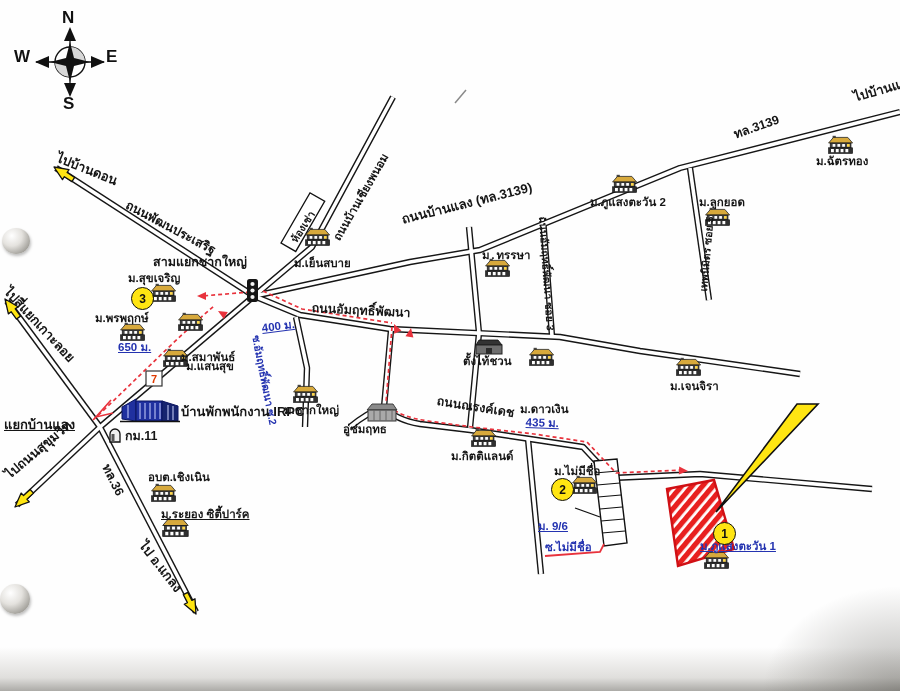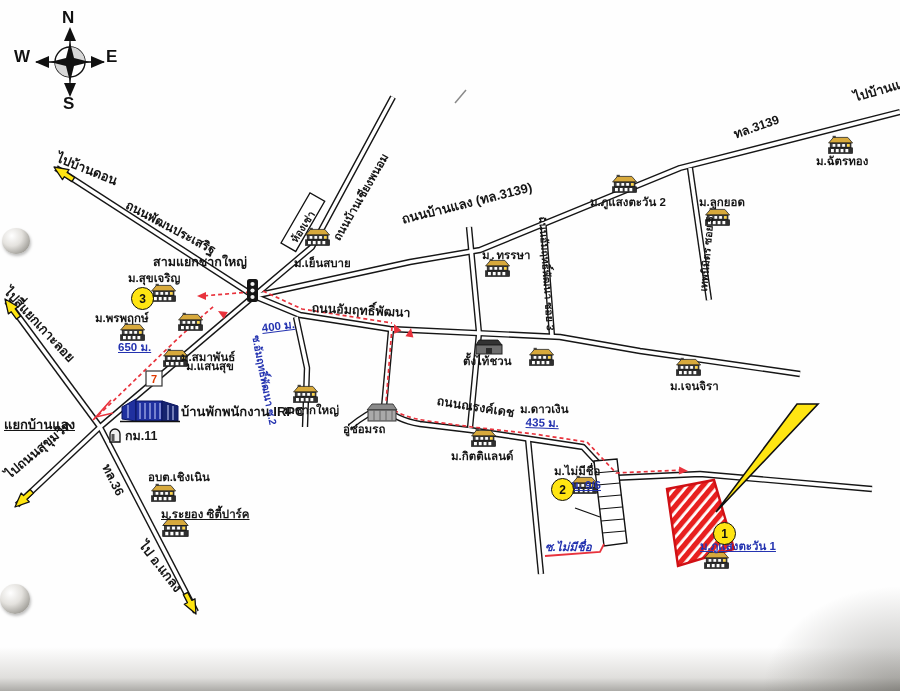--- a/index.html
+++ b/index.html
@@ -239,22 +239,22 @@
 <span class="lb mid" style="left:130px;top:198px;transform:rotate(28deg);">ถนนพัฒนประเสริฐ</span>
 <span class="lb" style="left:330px;top:236px;transform:rotate(-60deg);">ถนนบ้านเชียงพนอม</span>
 <span class="lb big" style="left:400px;top:212px;transform:rotate(-14deg);">ถนนบ้านแลง (ทล.3139)</span>
 <span class="lb mid" style="left:732px;top:128px;transform:rotate(-19deg);">ทล.3139</span>
 <span class="lb mid" style="left:112px;top:462px;transform:rotate(64deg);">ทล.36</span>
 <span class="lb mid" style="left:312px;top:301px;transform:rotate(3deg);">ถนนอัมฤทธิ์พัฒนา</span>
 <span class="lb sm bl" style="left:262px;top:334px;transform:rotate(79deg);">ซ.อัมฤทธิ์พัฒนา ซ.2</span>
 <span class="lb sm" style="left:549px;top:216px;transform:rotate(86deg);">ถนนอัมฤทธิ์พัฒนา ซอย 3</span>
 <span class="lb sm" style="left:697px;top:291px;transform:rotate(-85deg);">เทพนิมิตร ซอย 5</span>
 <span class="lb mid" style="left:438px;top:394px;transform:rotate(9deg);">ถนนณรงค์เดช</span>
-<span class="lb bl" style="left:545px;top:540px;font-style:italic;">ซ.ไม่มีชื่อ</span>
-<span class="lb bl un" style="left:538px;top:478px;padding-left:33px;">ม. 9/6</span>
+<span class="lb bl" style="left:545px;top:540px;">ซ.ไม่มีชื่อ</span>
+<span class="lb bl un" style="left:538px;top:519px;">ม. 9/6</span>
 
 <span class="lb mid" style="left:153px;top:255px;">สามแยกชากใหญ่</span>
 <span class="lb big un" style="left:4px;top:417px;">แยกบ้านแลง</span>
 
 <span class="lb bl un" style="left:118px;top:340px;">650 ม.</span>
 <span class="lb bl un" style="left:261px;top:321px;transform:rotate(-7deg);">400 ม.</span>
 <span class="lb bl un" style="left:526px;top:415px;transform:rotate(2deg);">435 ม.</span>
 
 <span class="lb" style="left:128px;top:271px;">ม.สุขเจริญ</span>
 <span class="lb" style="left:95px;top:311px;">ม.พรพฤกษ์</span>
@@ -268,21 +268,21 @@
 <span class="lb mid" style="left:125px;top:429px;">กม.11</span>
 <span class="lb" style="left:148px;top:470px;">อบต.เชิงเนิน</span>
 <span class="lb" style="left:161px;top:507px;text-decoration:underline;">ม.ระยอง ซิตี้ปาร์ค</span>
 <span class="lb" style="left:463px;top:355px;font-family:Liberation Mono, monospace;">ตั้งไท้ชวน</span>
 <span class="lb" style="left:520px;top:364px;margin-top:38px;">ม.ดาวเงิน</span>
 <span class="lb" style="left:670px;top:379px;">ม.เจนจิรา</span>
 <span class="lb" style="left:816px;top:154px;">ม.ฉัตรทอง</span>
 <span class="lb" style="left:590px;top:195px;">ม.ภูแสงตะวัน 2</span>
 <span class="lb" style="left:699px;top:195px;text-align:center;">ม.ลูกยอด</span>
 <span class="lb" style="left:451px;top:449px;">ม.กิตติแลนด์</span>
-<span class="lb" style="left:343px;top:422px;">อู่ซ่อมรถ</span>
+<span class="lb" style="left:343px;top:422px;">อู่ซ่มฤทธ</span>
 <span class="lb" style="left:554px;top:464px;">ม.ไม่มีชื่อ</span>
 <span class="lb bl un" style="left:700px;top:539px;">ม.ภูแสงตะวัน 1</span>
 <span class="seven" style="left:151px;top:373px;">7</span>
 
 <div class="marker" style="left:713px;top:522px;">
       <span>1</span>
     </div>
 <div class="marker" style="left:551px;top:478px;">
       <span>2</span>
     </div>

